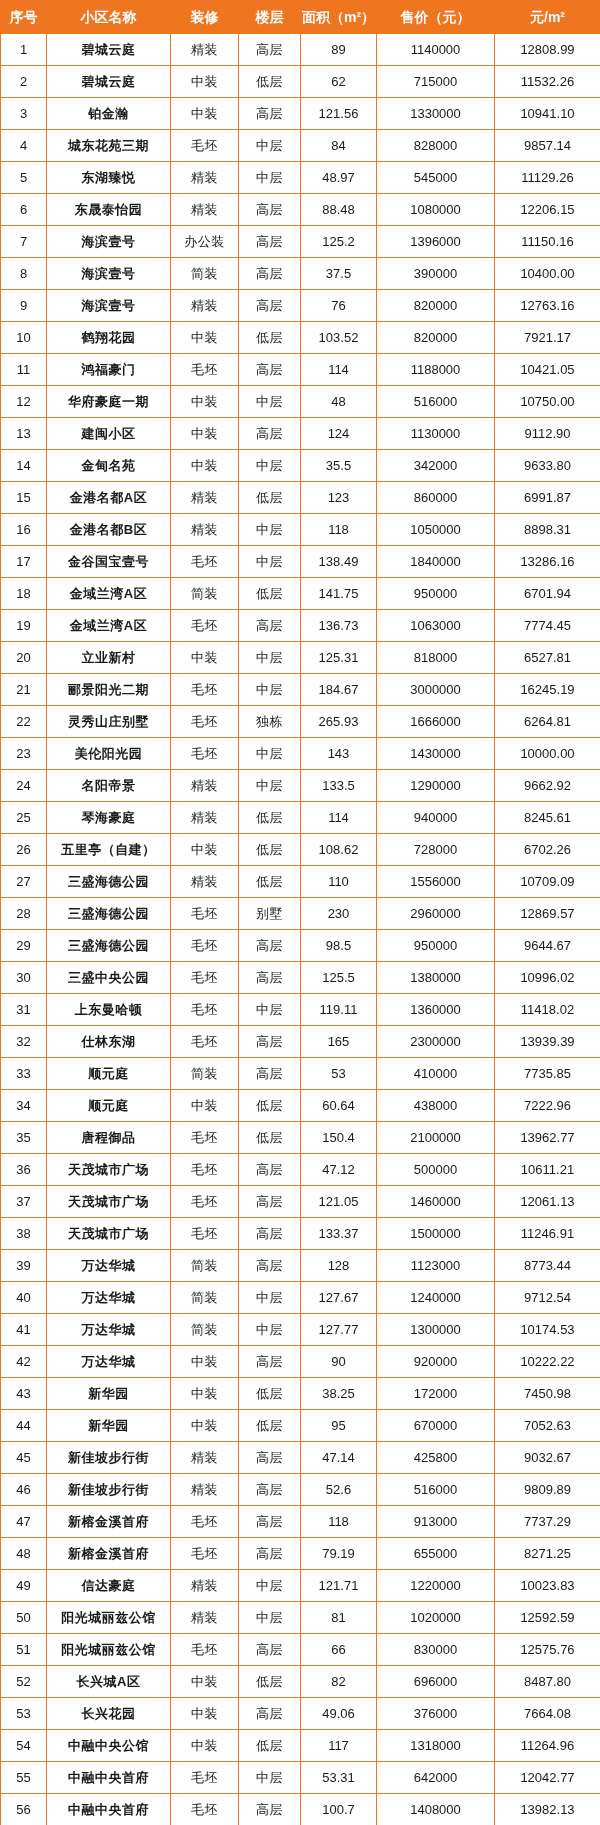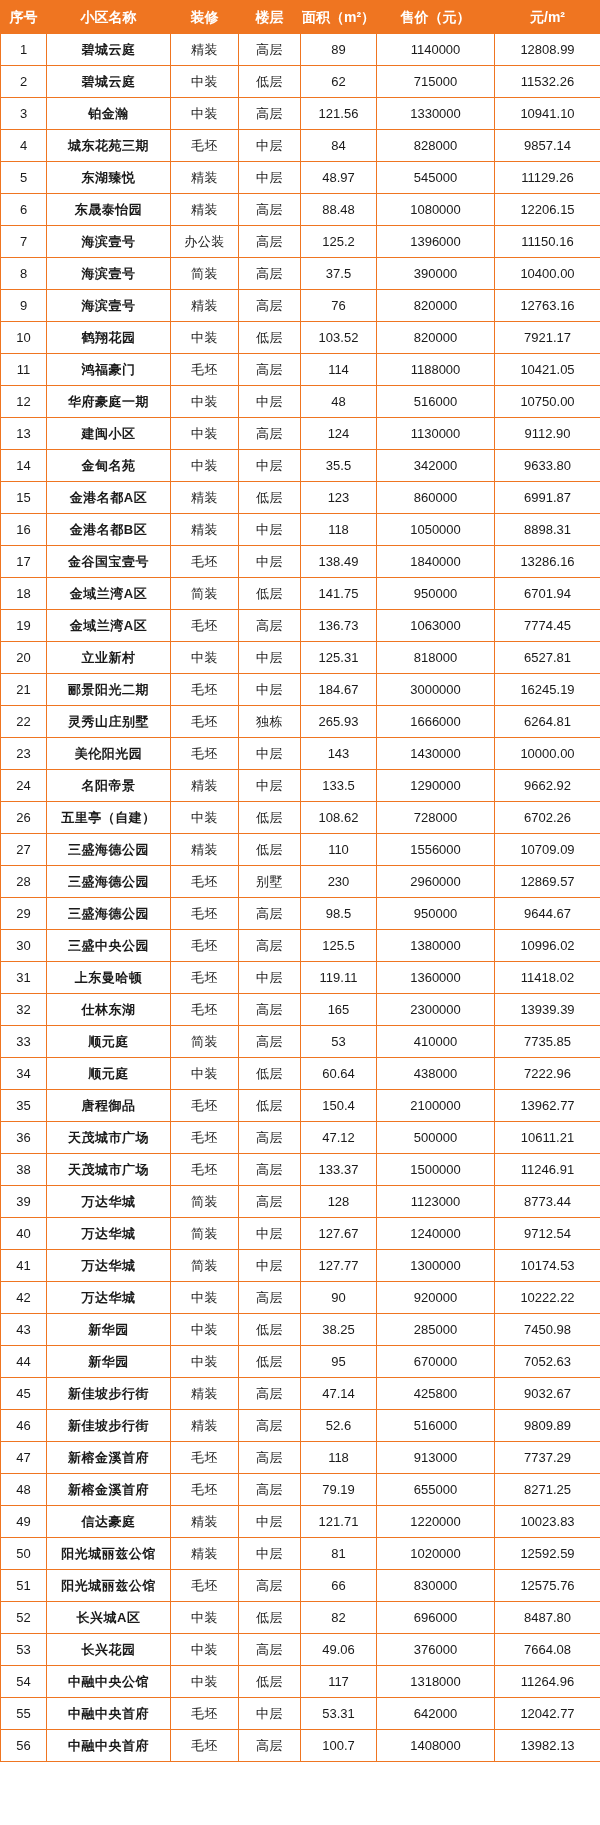--- a/index.html
+++ b/index.html
@@ -289,20 +289,29 @@
       <tr>
         <td class="col-index">24</td>
         <td class="col-name">名阳帝景</td>
         <td class="col-deco">精装</td>
         <td class="col-floor">中层</td>
         <td class="col-area">133.5</td>
         <td class="col-price">1290000</td>
         <td class="col-unit">9662.92</td>
       </tr>
       <tr>
+        <td class="col-index">25</td>
+        <td class="col-name">琴海豪庭</td>
+        <td class="col-deco">精装</td>
+        <td class="col-floor">低层</td>
+        <td class="col-area">114</td>
+        <td class="col-price">940000</td>
+        <td class="col-unit">8245.61</td>
+      </tr>
+      <tr>
         <td class="col-index">26</td>
         <td class="col-name">五里亭（自建）</td>
         <td class="col-deco">中装</td>
         <td class="col-floor">低层</td>
         <td class="col-area">108.62</td>
         <td class="col-price">728000</td>
         <td class="col-unit">6702.26</td>
       </tr>
       <tr>
         <td class="col-index">27</td>
@@ -388,20 +397,29 @@
       <tr>
         <td class="col-index">36</td>
         <td class="col-name">天茂城市广场</td>
         <td class="col-deco">毛坯</td>
         <td class="col-floor">高层</td>
         <td class="col-area">47.12</td>
         <td class="col-price">500000</td>
         <td class="col-unit">10611.21</td>
       </tr>
       <tr>
+        <td class="col-index">37</td>
+        <td class="col-name">天茂城市广场</td>
+        <td class="col-deco">毛坯</td>
+        <td class="col-floor">高层</td>
+        <td class="col-area">121.05</td>
+        <td class="col-price">1460000</td>
+        <td class="col-unit">12061.13</td>
+      </tr>
+      <tr>
         <td class="col-index">38</td>
         <td class="col-name">天茂城市广场</td>
         <td class="col-deco">毛坯</td>
         <td class="col-floor">高层</td>
         <td class="col-area">133.37</td>
         <td class="col-price">1500000</td>
         <td class="col-unit">11246.91</td>
       </tr>
       <tr>
         <td class="col-index">39</td>
@@ -438,21 +456,21 @@
         <td class="col-area">90</td>
         <td class="col-price">920000</td>
         <td class="col-unit">10222.22</td>
       </tr>
       <tr>
         <td class="col-index">43</td>
         <td class="col-name">新华园</td>
         <td class="col-deco">中装</td>
         <td class="col-floor">低层</td>
         <td class="col-area">38.25</td>
-        <td class="col-price">285000</td>
+        <td class="col-price">172000</td>
         <td class="col-unit">7450.98</td>
       </tr>
       <tr>
         <td class="col-index">44</td>
         <td class="col-name">新华园</td>
         <td class="col-deco">中装</td>
         <td class="col-floor">低层</td>
         <td class="col-area">95</td>
         <td class="col-price">670000</td>
         <td class="col-unit">7052.63</td>

